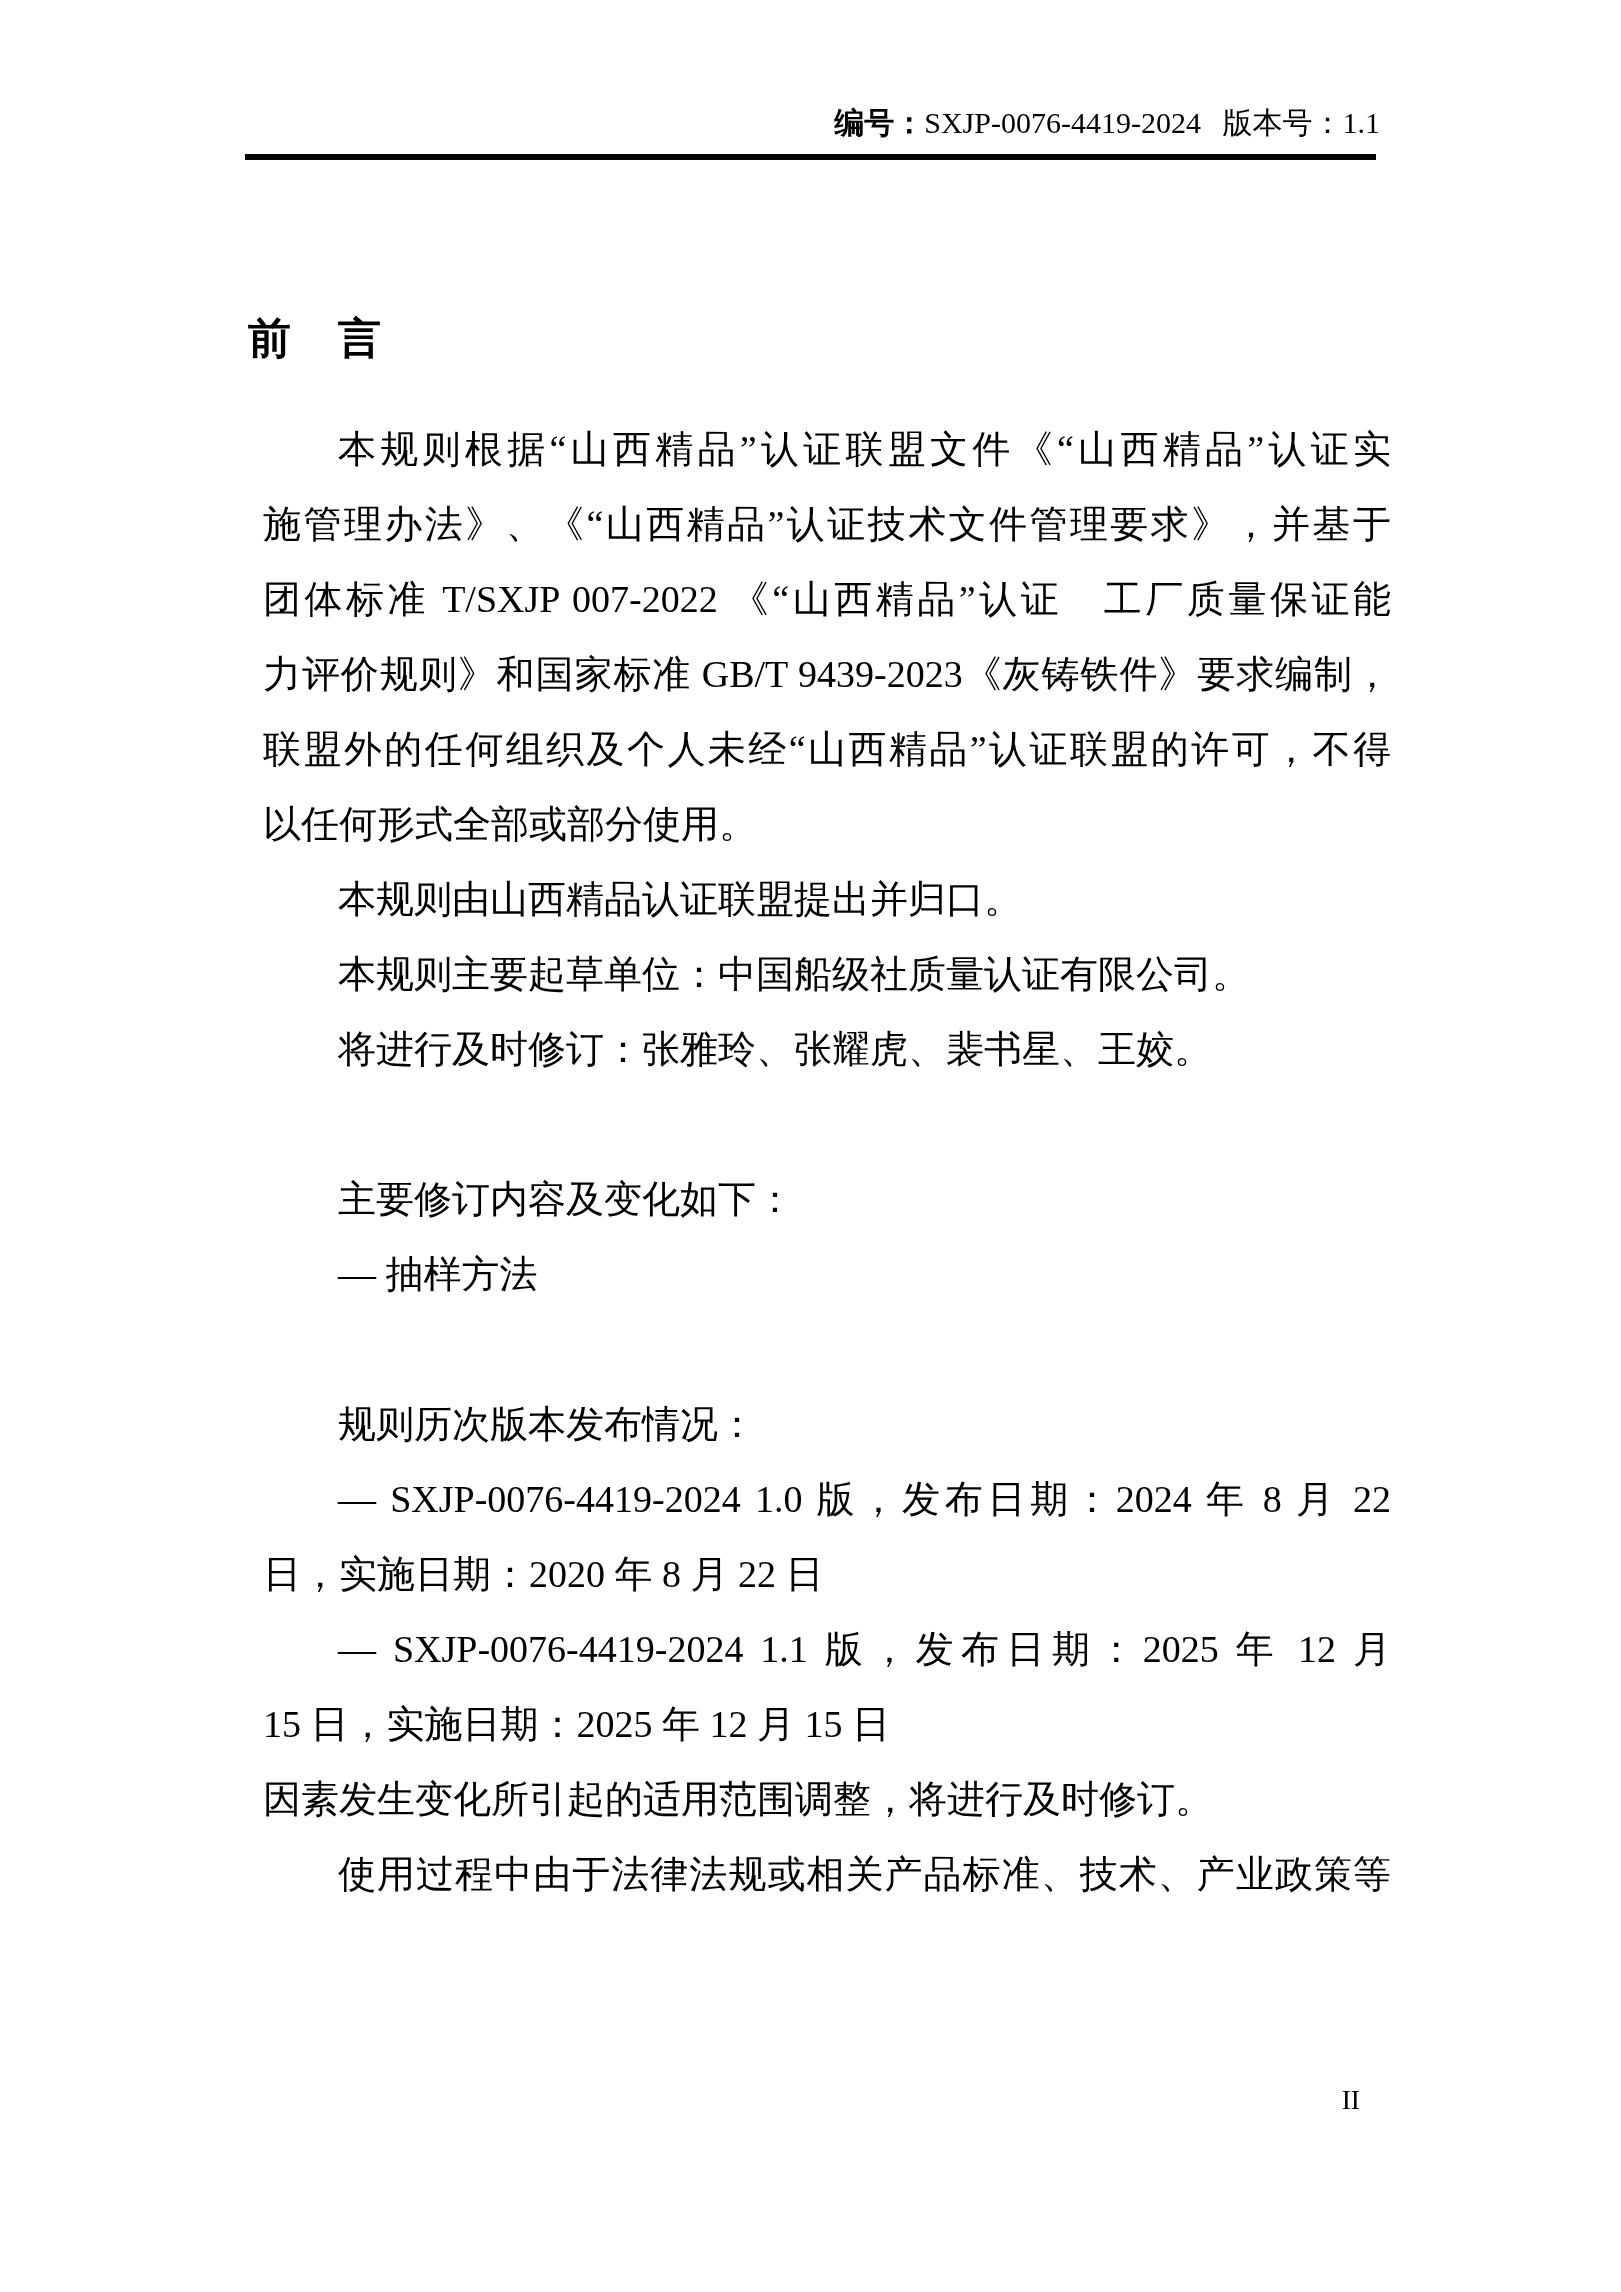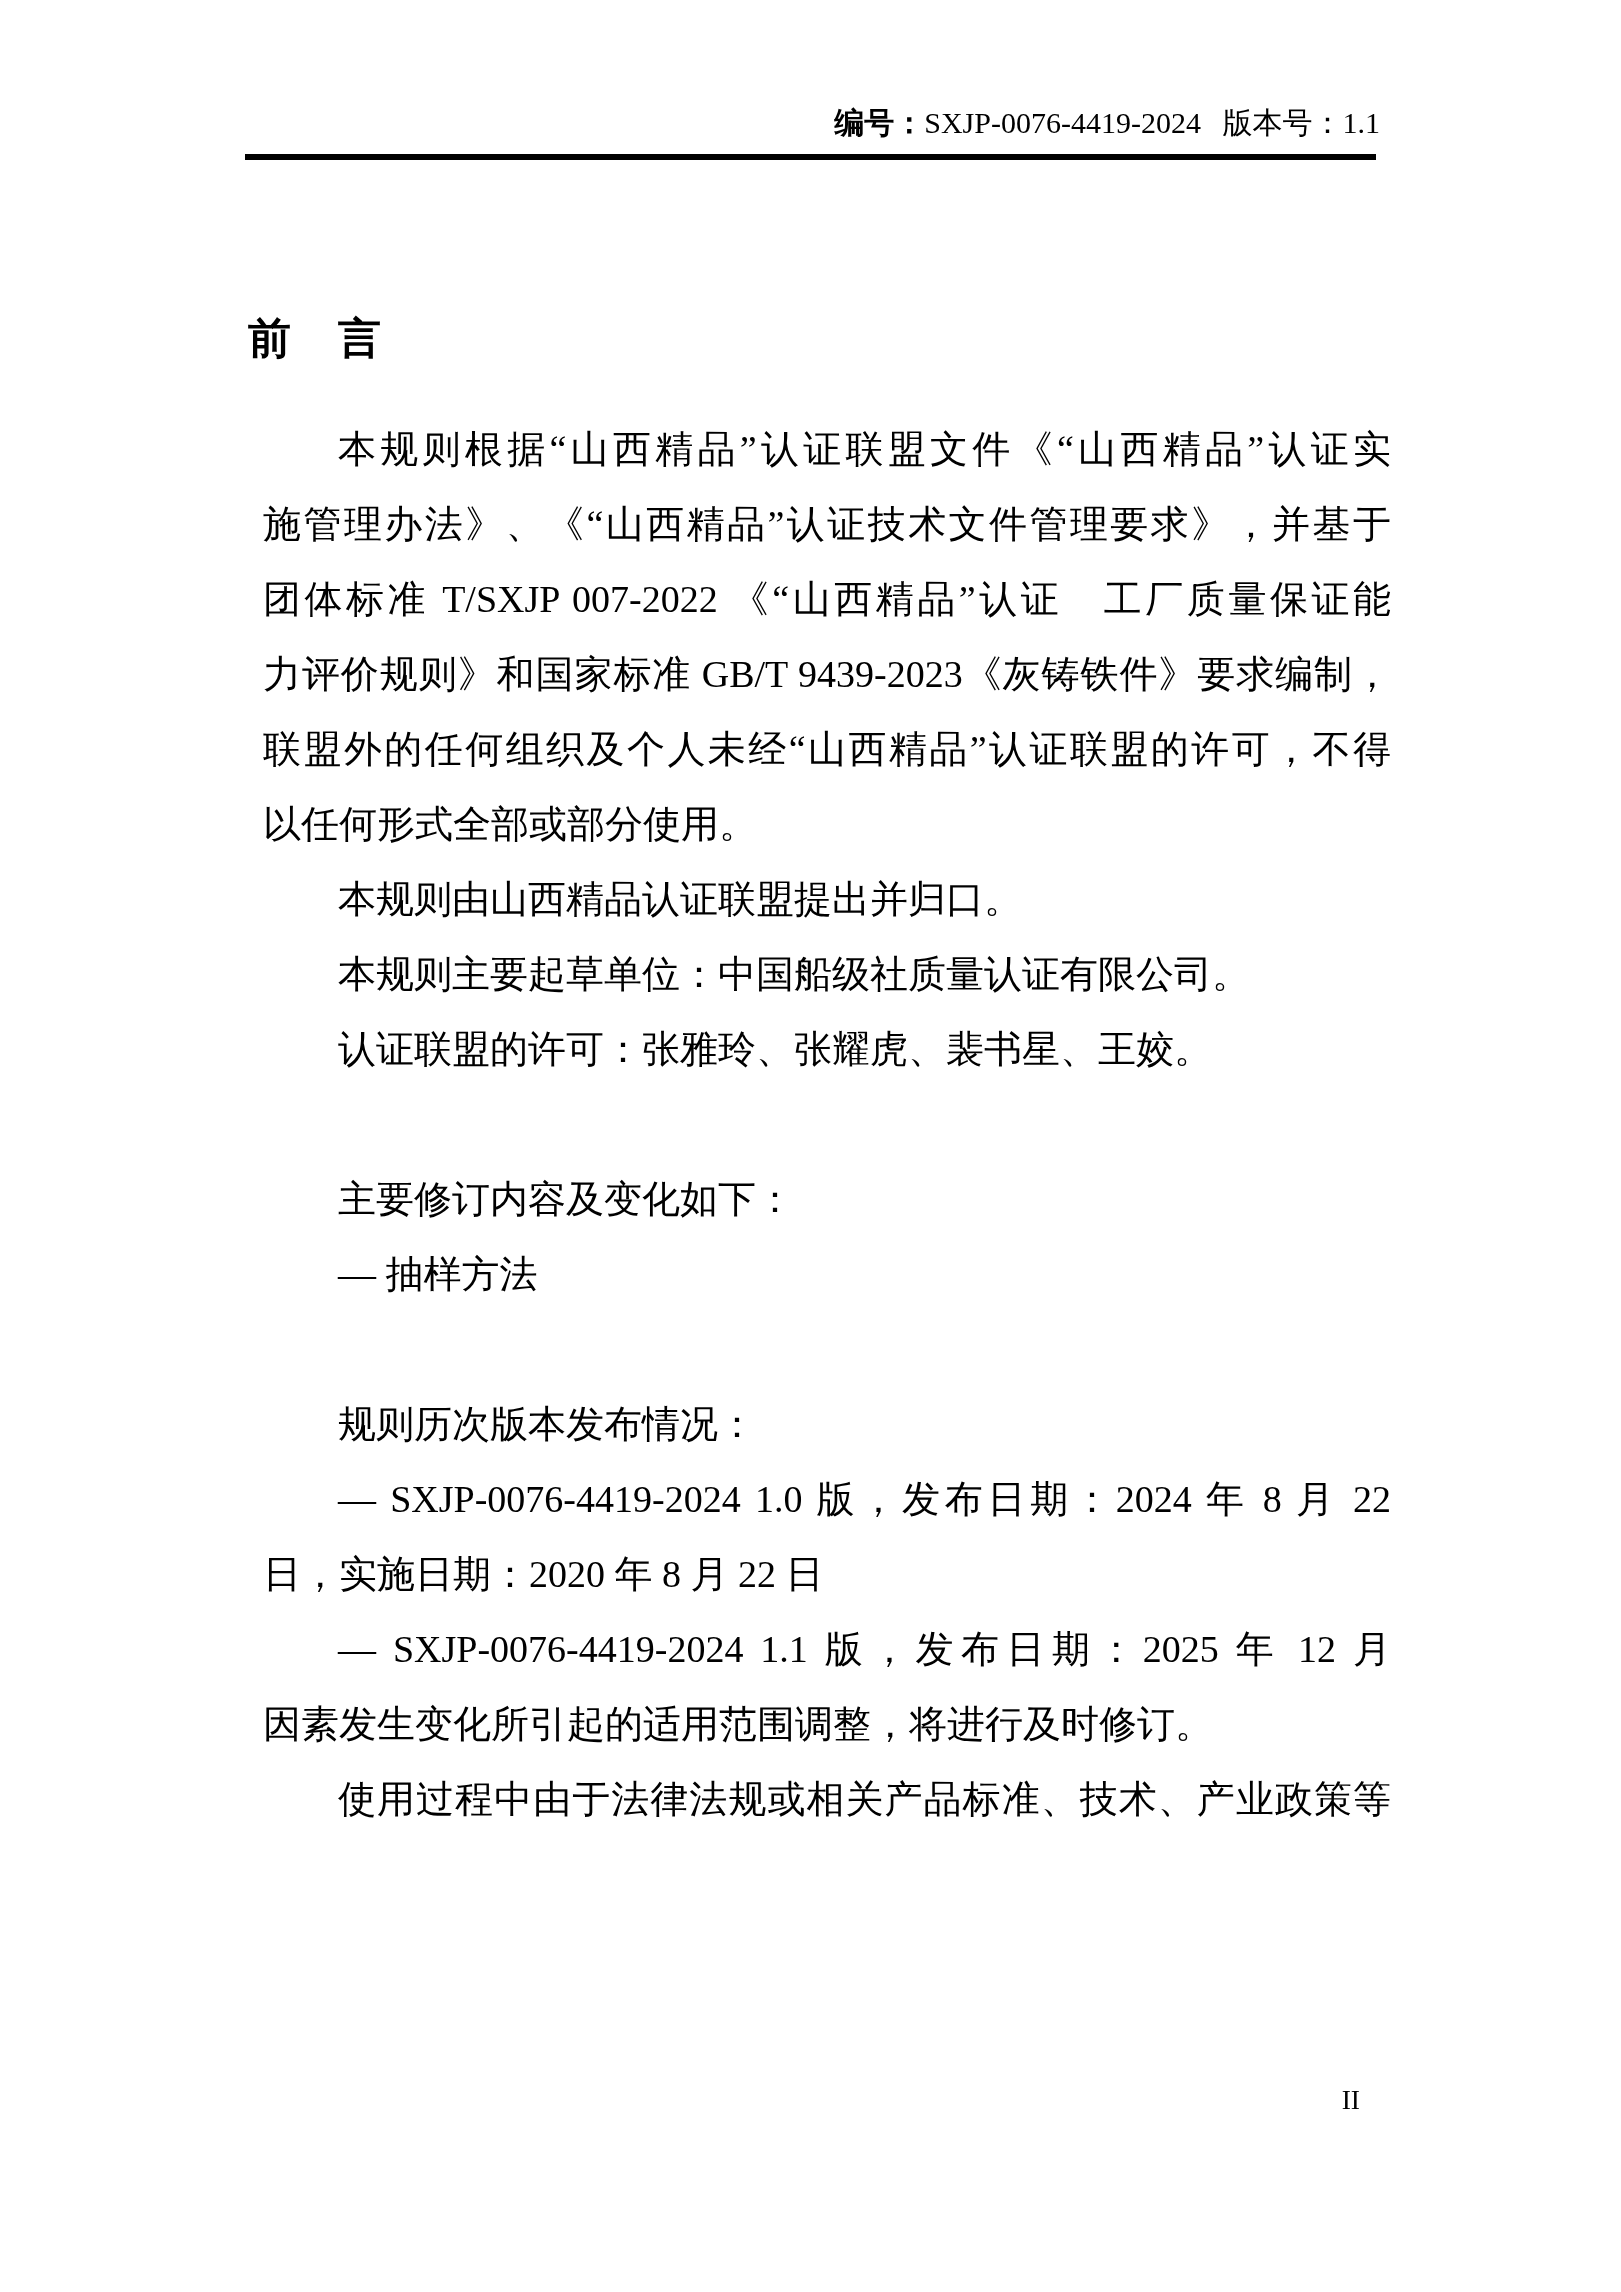--- a/index.html
+++ b/index.html
@@ -89,29 +89,30 @@
 
   <div class="body">
       <div class="line indent justify">本规则根据“山西精品”认证联盟文件《“山西精品”认证实</div>
       <div class="line justify">施管理办法》、《“山西精品”认证技术文件管理要求》，并基于</div>
       <div class="line justify">团体标准 T/SXJP 007-2022 《“山西精品”认证　工厂质量保证能</div>
       <div class="line justify">力评价规则》和国家标准 GB/T 9439-2023《灰铸铁件》要求编制，</div>
       <div class="line justify">联盟外的任何组织及个人未经“山西精品”认证联盟的许可，不得</div>
       <div class="line">以任何形式全部或部分使用。</div>
       <div class="line indent">本规则由山西精品认证联盟提出并归口。</div>
       <div class="line indent">本规则主要起草单位：中国船级社质量认证有限公司。</div>
-      <div class="line indent">认证联盟的许可：张雅玲、张耀虎、裴书星、王姣。</div>
+      <div class="line indent">将进行及时修订：张雅玲、张耀虎、裴书星、王姣。</div>
       <div class="line blank">&nbsp;</div>
       <div class="line indent">主要修订内容及变化如下：</div>
       <div class="line indent">— 抽样方法</div>
       <div class="line blank">&nbsp;</div>
       <div class="line indent">规则历次版本发布情况：</div>
       <div class="line indent justify">— SXJP-0076-4419-2024 1.0 版，发布日期：2024 年 8 月 22</div>
       <div class="line">日，实施日期：2020 年 8 月 22 日</div>
       <div class="line indent justify">— SXJP-0076-4419-2024 1.1 版，发布日期：2025 年 12 月</div>
+      <div class="line">15 日，实施日期：2025 年 12 月 15 日</div>
       <div class="line">因素发生变化所引起的适用范围调整，将进行及时修订。</div>
       <div class="line indent justify">使用过程中由于法律法规或相关产品标准、技术、产业政策等</div>
     </div>
 
   <div class="footer">
     <span>II</span>
   </div>
 
 </div>
 

